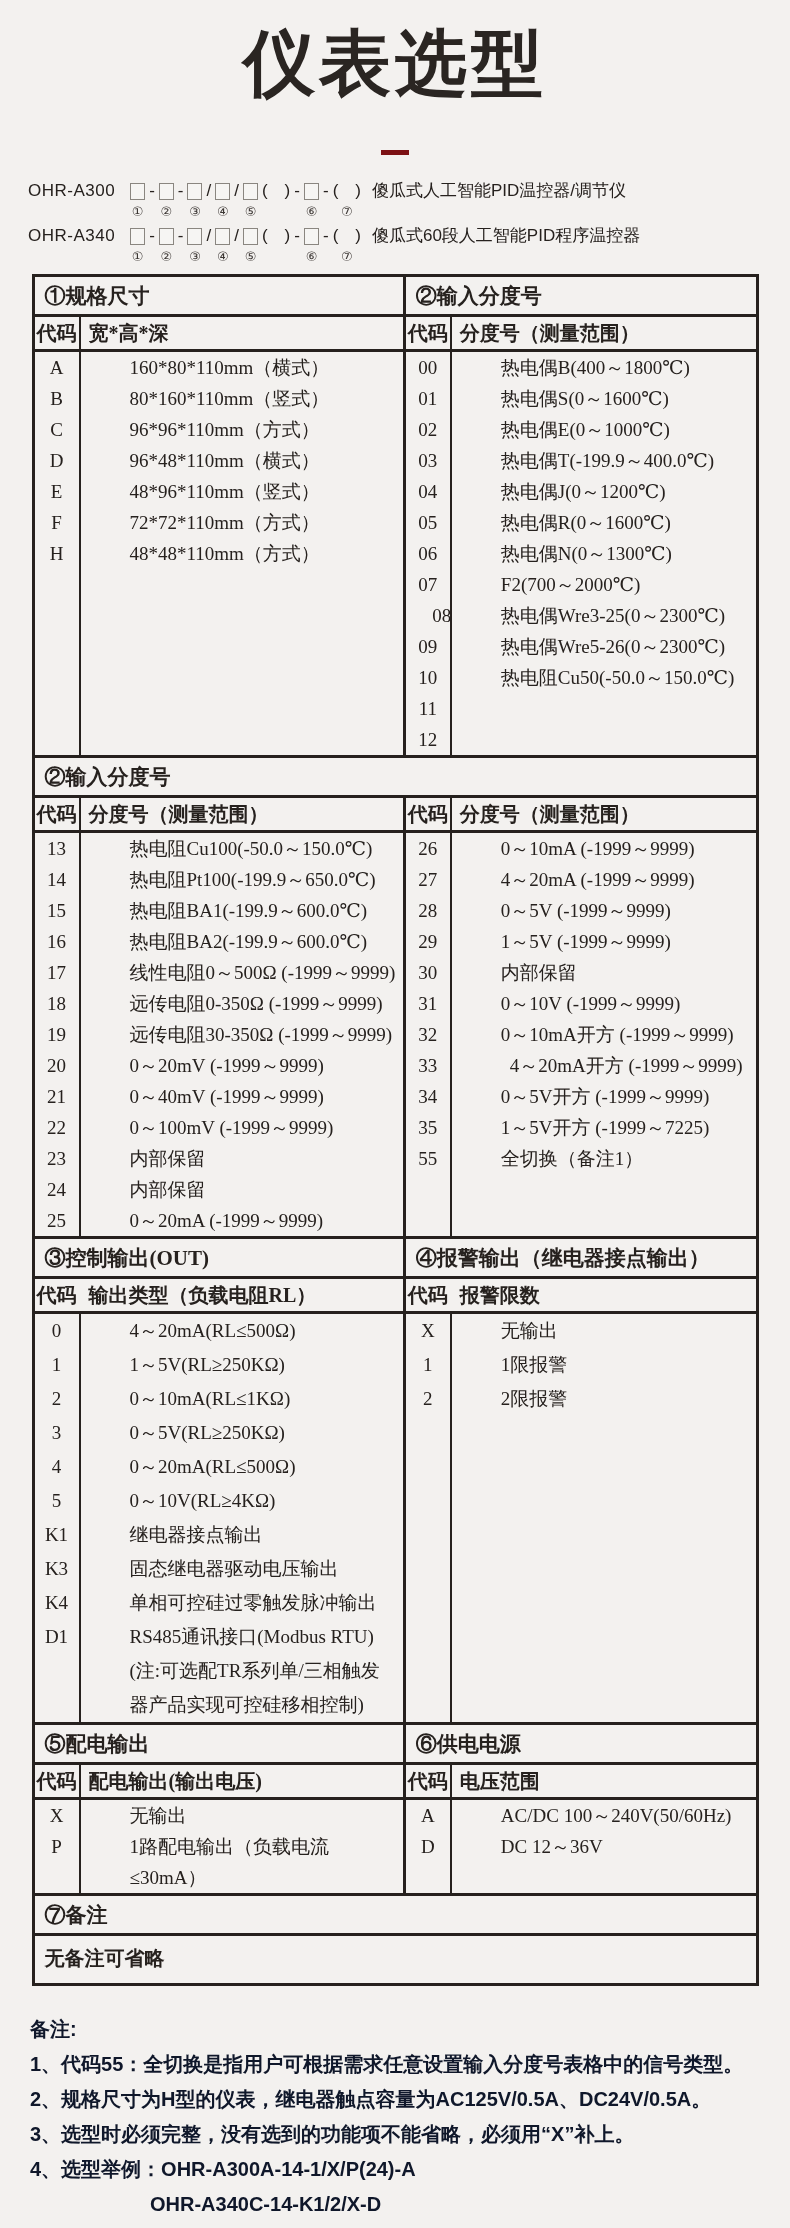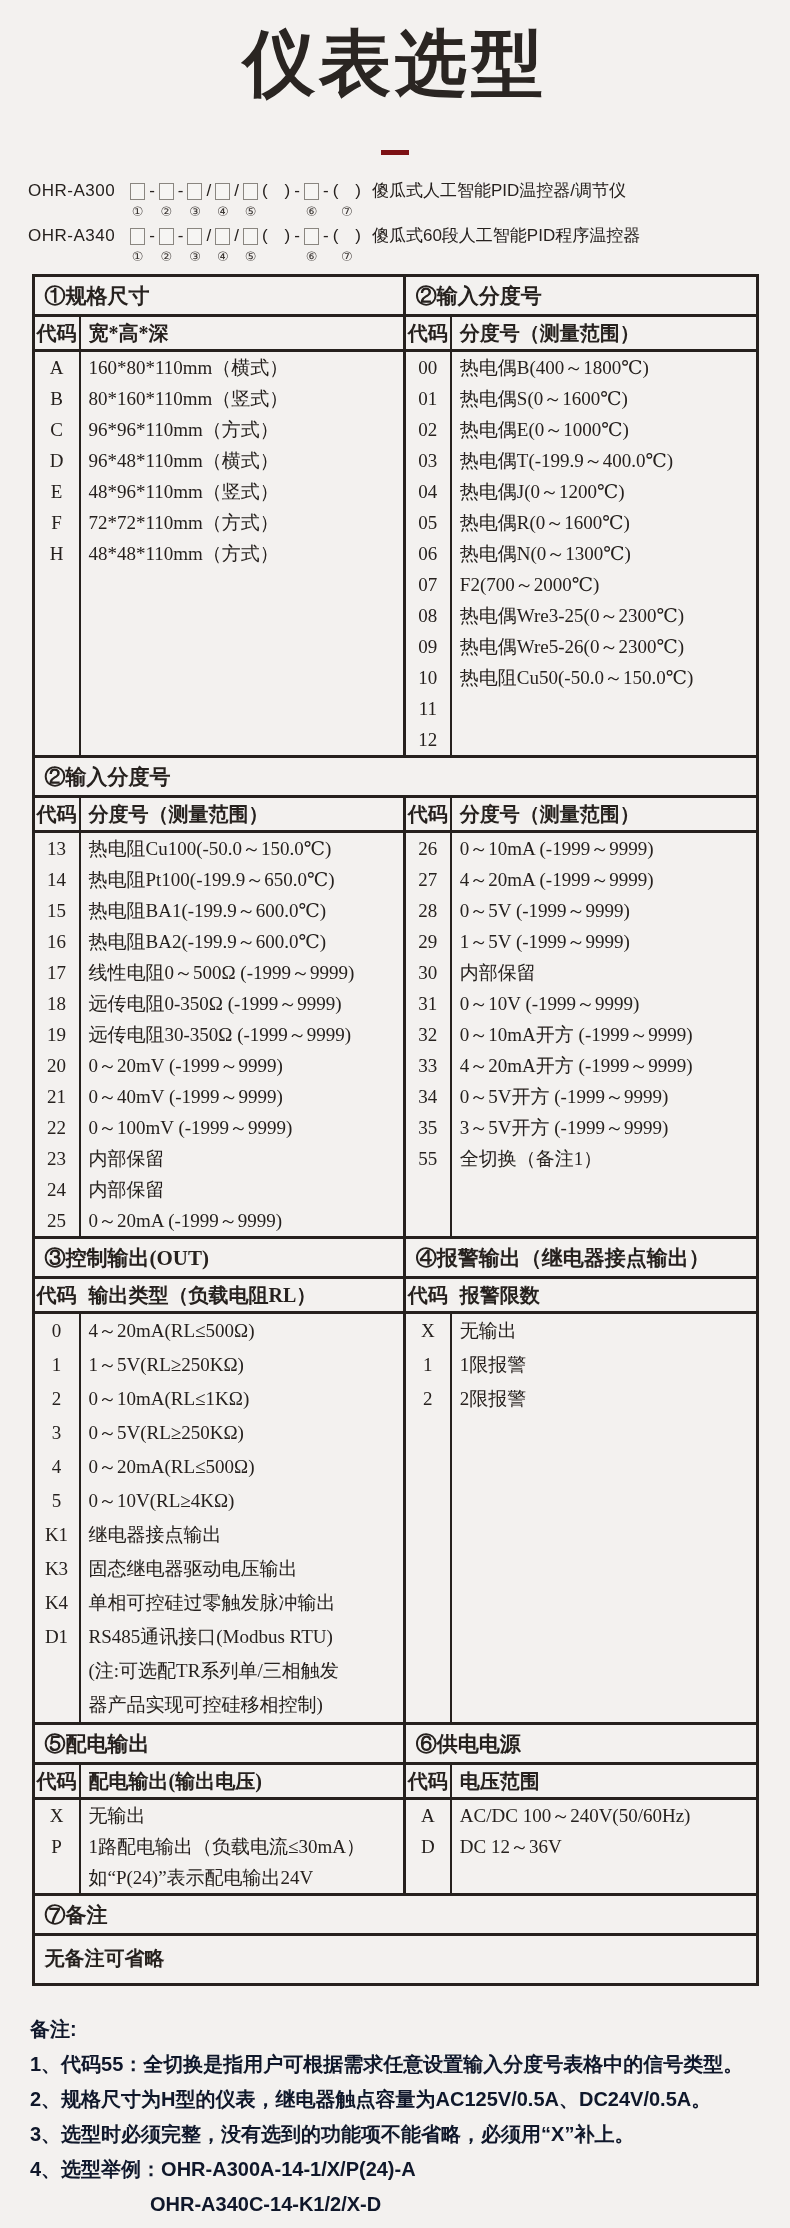--- a/index.html
+++ b/index.html
@@ -38,21 +38,21 @@
   .pair{display:flex;align-items:stretch;}
   .half{display:flex;flex-direction:column;}
   .half.left{width:51.5%;flex:0 0 51.5%;border-right:3px solid #26211e;box-sizing:border-box;}
   .half.right{flex:1;min-width:0;}
   .sub-header{display:flex;border-bottom:3px solid #26211e;font-weight:bold;font-size:20px;line-height:26px;}
   .hcode{flex:0 0 46px;width:46px;text-align:center;padding:3px 0;border-right:2px solid #26211e;box-sizing:border-box;}
   .hcode.nodiv{border-right:2px solid transparent;}
   .hlabel{flex:1;padding:3px 8px;white-space:nowrap;overflow:hidden;}
   .sub-body{display:flex;flex:1;font-size:19px;}
   .col-code{flex:0 0 46px;width:46px;border-right:2px solid #26211e;display:flex;flex-direction:column;box-sizing:border-box;}
-  .col-desc{flex:1;display:flex;flex-direction:column;min-width:0;}
+  .col-desc{flex:1;display:flex;flex-direction:column;min-width:0;padding-left:41px;}
   .cell-code{width:100%;text-align:center;}
   .cell-desc{padding-left:8px;white-space:pre-line;overflow:hidden;}
   .full-text{font-size:20px;font-weight:bold;padding:9px 10px 12px 10px;line-height:26px;}
 
   
   .footnotes{margin:26px 0 30px 30px;font-family:"Liberation Sans","DejaVu Sans",sans-serif;
     font-weight:bold;font-size:20px;line-height:35px;color:#0f172a;}
   .footnote{white-space:pre-line;}
 </style>
 </head>
@@ -232,21 +232,21 @@
               <div class="sub-body">
                 <div class="col-code">
                   <div class="cell-code" style="height: 31px; line-height: 31px;">00</div>
                   <div class="cell-code" style="height: 31px; line-height: 31px;">01</div>
                   <div class="cell-code" style="height: 31px; line-height: 31px;">02</div>
                   <div class="cell-code" style="height: 31px; line-height: 31px;">03</div>
                   <div class="cell-code" style="height: 31px; line-height: 31px;">04</div>
                   <div class="cell-code" style="height: 31px; line-height: 31px;">05</div>
                   <div class="cell-code" style="height: 31px; line-height: 31px;">06</div>
                   <div class="cell-code" style="height: 31px; line-height: 31px;">07</div>
-                  <div class="cell-code" style="height: 31px; line-height: 31px;">08</div>
+                  <div class="cell-code" style="height: 31px; line-height: 31px; padding-left: 14px;">08</div>
                   <div class="cell-code" style="height: 31px; line-height: 31px;">09</div>
                   <div class="cell-code" style="height: 31px; line-height: 31px;">10</div>
                   <div class="cell-code" style="height: 31px; line-height: 31px;">11</div>
                   <div class="cell-code" style="height: 31px; line-height: 31px;">12</div>
                 </div>
                 <div class="col-desc">
                   <div class="cell-desc" style="height: 31px; line-height: 31px;">热电偶B(400～1800℃)</div>
                   <div class="cell-desc" style="height: 31px; line-height: 31px;">热电偶S(0～1600℃)</div>
                   <div class="cell-desc" style="height: 31px; line-height: 31px;">热电偶E(0～1000℃)</div>
                   <div class="cell-desc" style="height: 31px; line-height: 31px;">热电偶T(-199.9～400.0℃)</div>
@@ -327,23 +327,23 @@
                   <div class="cell-code" style="height: 31px; line-height: 31px;">55</div>
                 </div>
                 <div class="col-desc">
                   <div class="cell-desc" style="height: 31px; line-height: 31px;">0～10mA (-1999～9999)</div>
                   <div class="cell-desc" style="height: 31px; line-height: 31px;">4～20mA (-1999～9999)</div>
                   <div class="cell-desc" style="height: 31px; line-height: 31px;">0～5V (-1999～9999)</div>
                   <div class="cell-desc" style="height: 31px; line-height: 31px;">1～5V (-1999～9999)</div>
                   <div class="cell-desc" style="height: 31px; line-height: 31px;">内部保留</div>
                   <div class="cell-desc" style="height: 31px; line-height: 31px;">0～10V (-1999～9999)</div>
                   <div class="cell-desc" style="height: 31px; line-height: 31px;">0～10mA开方 (-1999～9999)</div>
-                  <div class="cell-desc" style="height: 31px; line-height: 31px;">4～20mA开方 (-1999～9999)</div>
+                  <div class="cell-desc" style="height: 31px; line-height: 31px; margin-left: 9px;">4～20mA开方 (-1999～9999)</div>
                   <div class="cell-desc" style="height: 31px; line-height: 31px;">0～5V开方 (-1999～9999)</div>
-                  <div class="cell-desc" style="height: 31px; line-height: 31px;">3～5V开方 (-1999～9999)</div>
+                  <div class="cell-desc" style="height: 31px; line-height: 31px;">1～5V开方 (-1999～7225)</div>
                   <div class="cell-desc" style="height: 31px; line-height: 31px;">全切换（备注1）</div>
                 </div>
               </div>
             </div>
           </div>
         </div>
       </div>
       <div class="sect">
         <div class="pair">
           <div class="half left">

